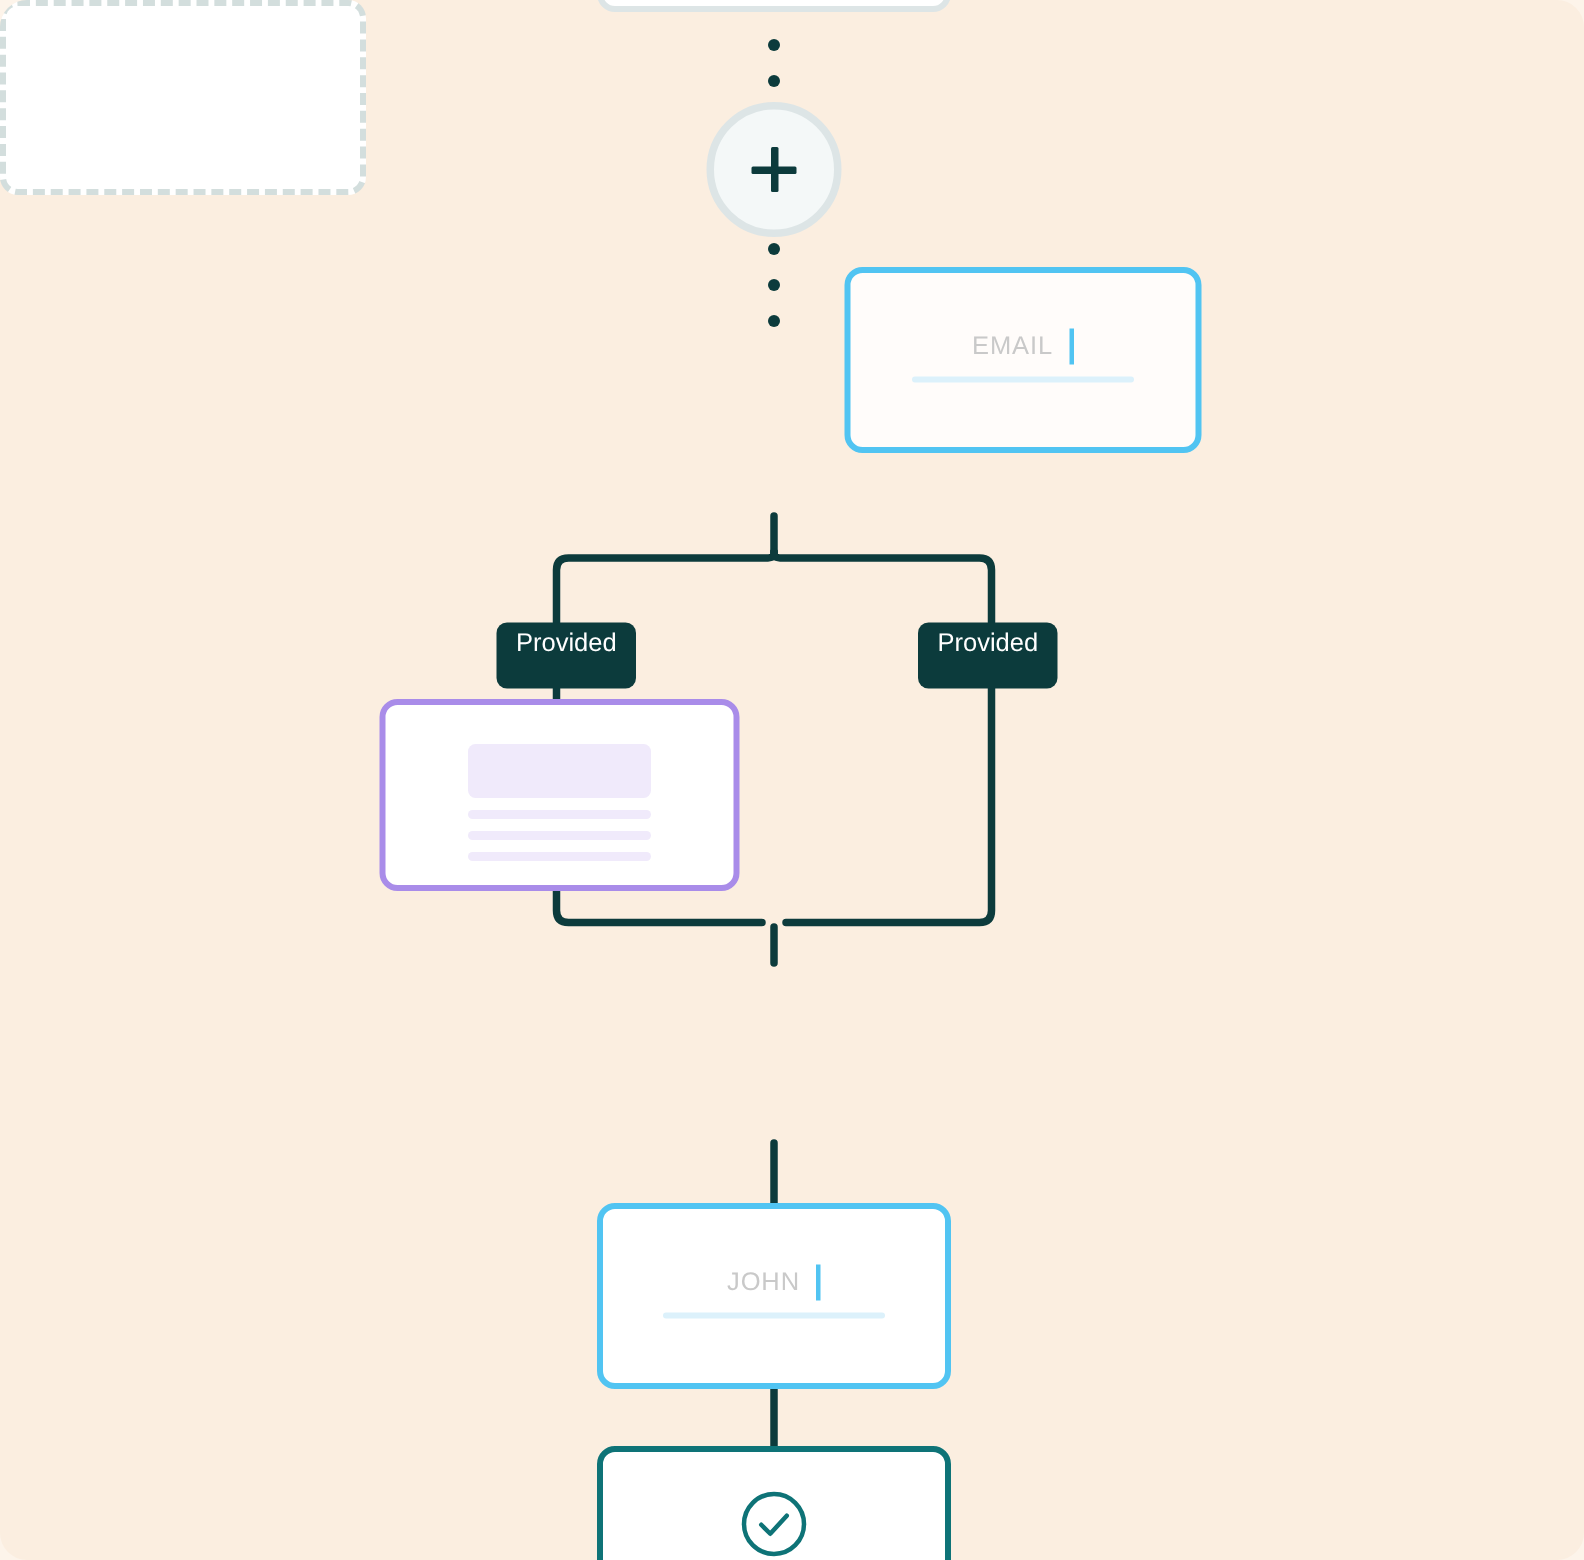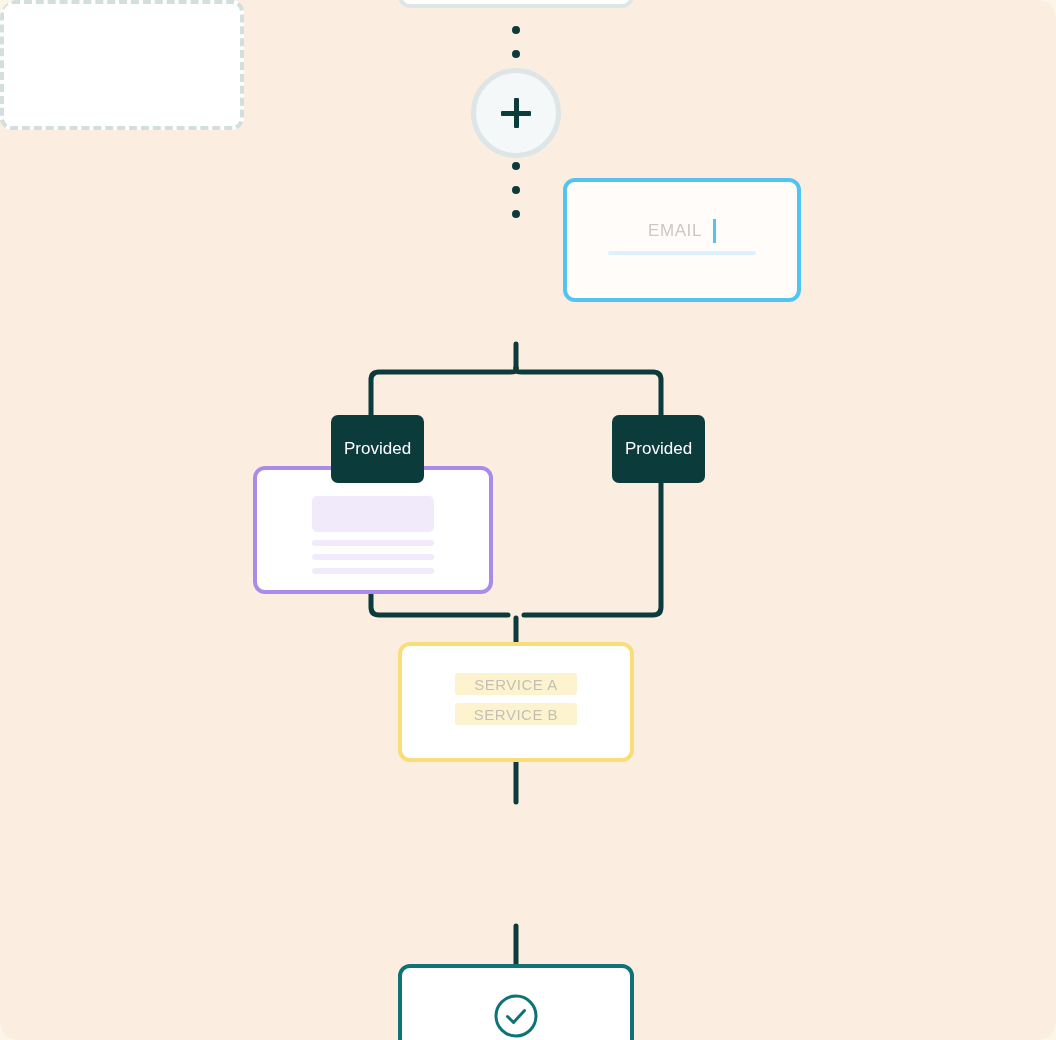--- a/index.html
+++ b/index.html
@@ -235,27 +235,27 @@
     width: 5px;
     height: 30px;
     background: #0c3b3c;
     border-radius: 1px;
   }
 
   
   .branch-label {
     position: absolute;
     height: 36px;
-    padding: 16px 13px;
+    padding: 4px 13px;
     border-radius: 7px;
     background: #0c3b3c;
     color: #ffffff;
     font-size: 17px;
     display: flex;
-    align-items: center;
+    align-items: flex-start;
     justify-content: center;
     z-index: 4;
     white-space: nowrap;
     cursor: pointer;
   }
   .branch-provided { left: 331px; top: 415px; }
   .branch-otherwise { left: 612px; top: 415px; }
 
   
   .dots {
@@ -343,27 +343,30 @@
 
   <div class="node node-purple">
     <div class="skel-wrap" style="top:26px;">
       <div class="skel-block"></div>
       <div class="skel-line"></div>
       <div class="skel-line"></div>
       <div class="skel-line"></div>
     </div>
   </div>
 
-  <div class="node node-service">
-    <div class="chips" style="top:27px;">
-      <div class="chip">SERVICE A</div>
-      <div class="chip">SERVICE B</div>
+
+  <div class="node node-name">
+    <div class="field" style="top:38px;">
+      <div class="field-row">
+        <span class="field-text">JOHN</span>
+        <span class="caret"></span>
+      </div>
+      <div class="field-underline" style="width:148px;"></div>
     </div>
   </div>
-
 
   <div class="node node-done">
     <div class="check-wrap">
       <svg width="46" height="46" viewBox="0 0 46 46" fill="none">
         <circle cx="23" cy="23" r="20" stroke="#0e7377" stroke-width="3"></circle>
         <path d="M14.5 23.5 L20.5 29.5 L31.5 17.5" stroke="#0e7377" stroke-width="3" stroke-linecap="round" stroke-linejoin="round"></path>
       </svg>
     </div>
   </div>
 

